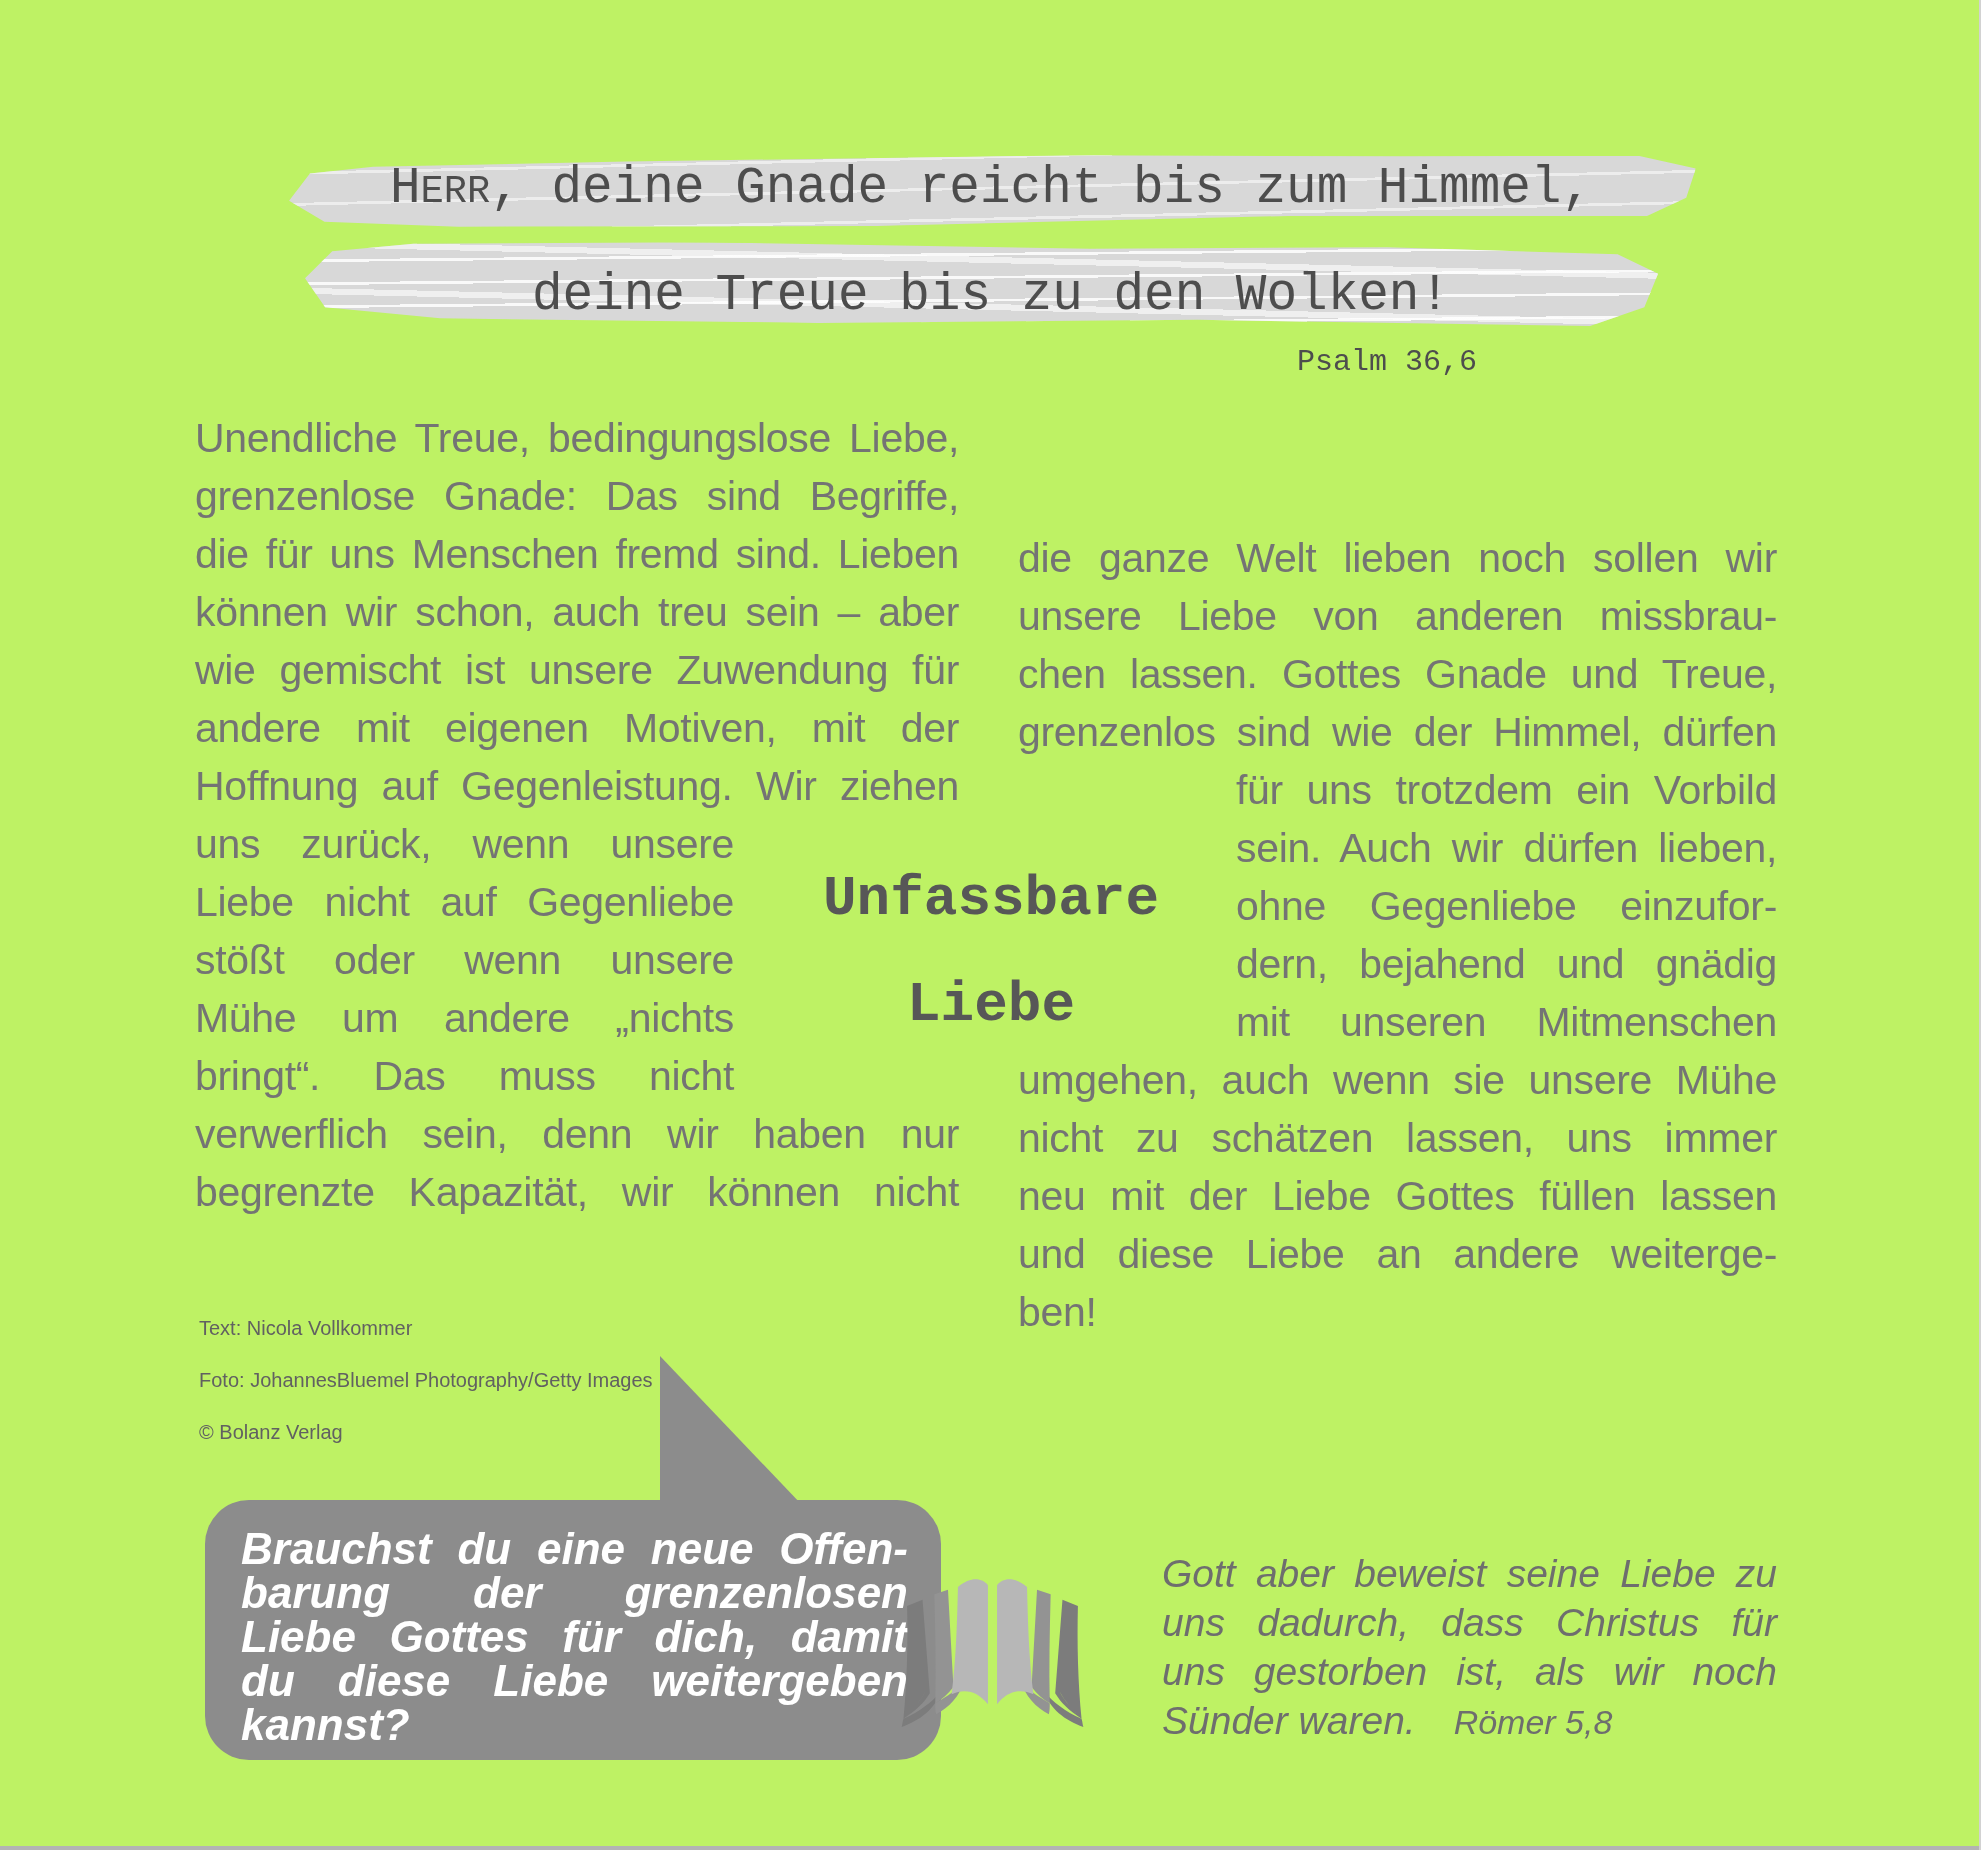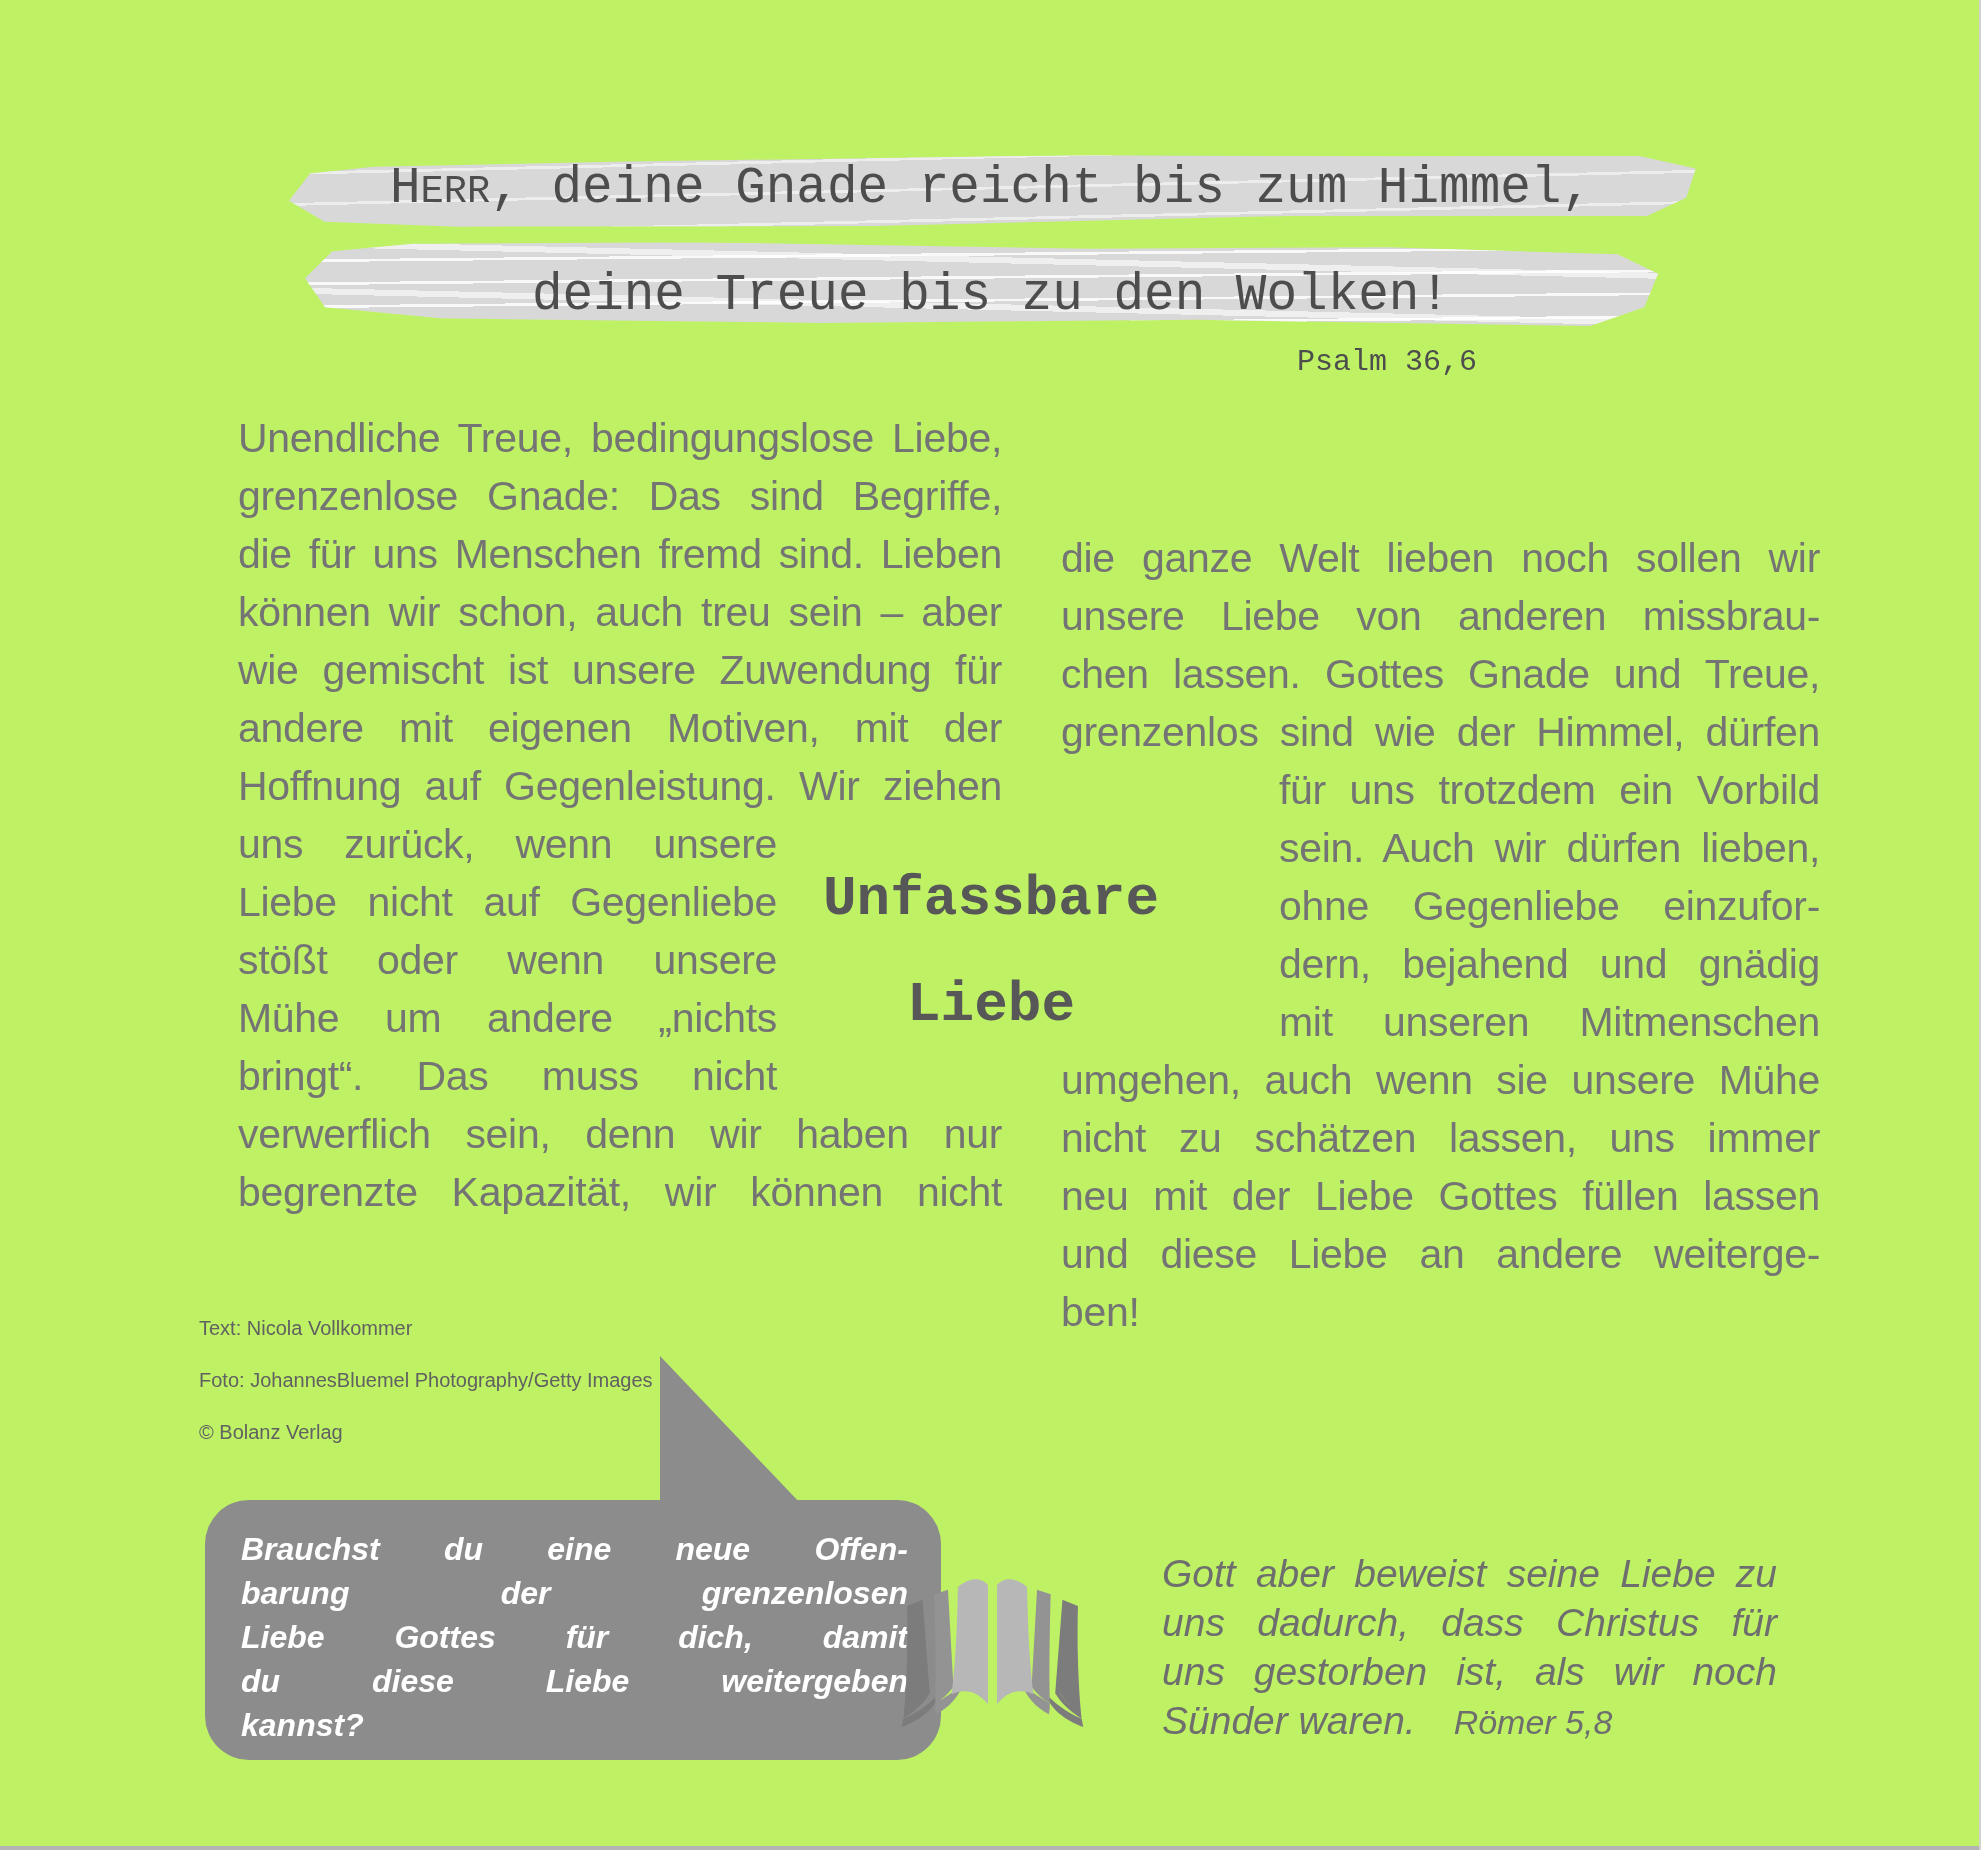--- a/index.html
+++ b/index.html
@@ -62,21 +62,20 @@
     color:var(--header-text,#4d4d4d);
     white-space:nowrap;
   }
 
   
   .column{
     position:absolute;
     font-size:41px;line-height:58px;
     letter-spacing:-0.3px;
     color:var(--body-text,#747474);
-    margin-left:43px;
   }
   .col-left{left:195px;top:409px;width:764px;}
   .col-right{left:1018px;top:529px;width:759px;}
   .line{text-align:justify;text-align-last:justify;white-space:nowrap;}
   .col-left .v-short{width:539px;}
   .col-right .v-indent{margin-left:218px;width:541px;}
   .v-last{text-align-last:left;}
 
   .article-title{
     position:absolute;left:709px;top:846px;width:564px;
@@ -95,21 +94,21 @@
   }
   .credits .line{text-align:left;text-align-last:left;}
 
   
   .bubble{
     position:absolute;left:205px;top:1500px;width:736px;
     box-sizing:border-box;
     background:var(--bubble-bg,#8c8c8c);
     border-radius:44px;
     padding:27px 33px 12.7px 36px;
-    font-size:32px;line-height:44px;
+    font-size:44px;line-height:44px;
     font-weight:bold;font-style:italic;
     color:var(--bubble-text,#ffffff);
   }
   .bubble-tail{
     position:absolute;left:660px;top:1356px;width:142px;height:149px;
     background:var(--bubble-bg,#8c8c8c);
     clip-path:polygon(0 0,100% 100%,0 100%);
   }
 
   

